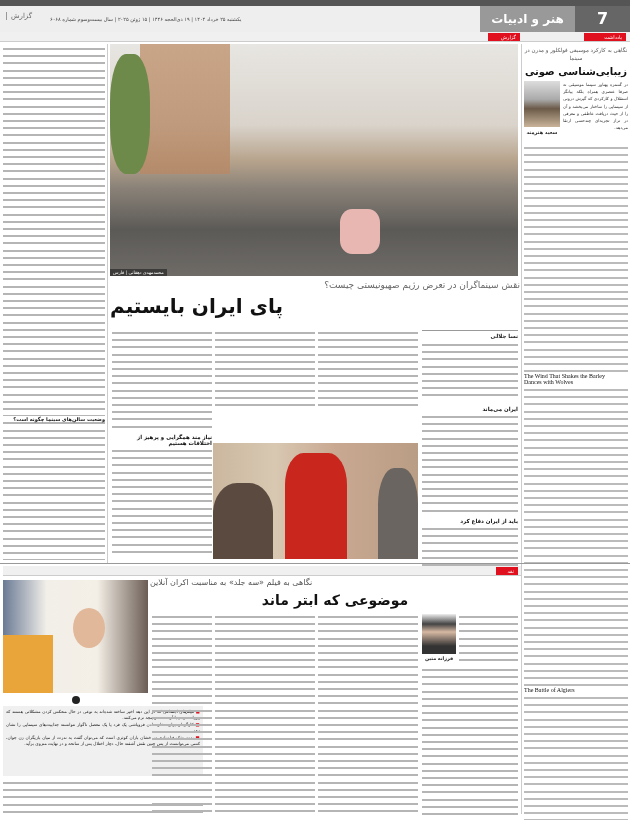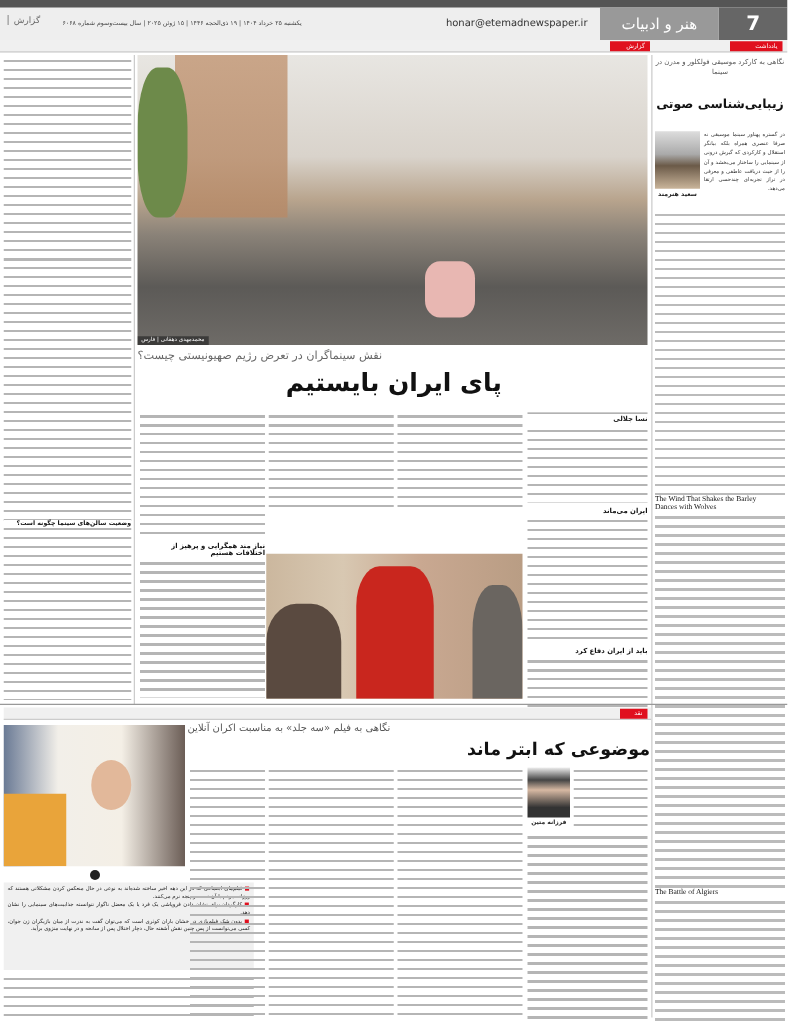--- a/index.html
+++ b/index.html
@@ -2,53 +2,52 @@
 <html><head>
 <meta charset="utf-8">
 <style>
 *{box-sizing:border-box;margin:0;padding:0}
 html,body{width:630px;height:820px;background:#fff;overflow:hidden}
 body{font-family:"DejaVu Sans",sans-serif;color:#222;position:relative;direction:rtl}
 .abs{position:absolute}
 
 .hdr{top:0;left:0;width:630px;height:32px;border-top:6px solid #555;background:#eee}
 .hdr .pnum{position:absolute;right:0;top:0;width:55px;height:26px;background:#666;color:#fff;font-size:16px;font-weight:bold;text-align:center;line-height:26px}
-.hdr .sec{position:absolute;right:55px;top:0;width:95px;height:26px;background:#999;color:#fff;font-size:12px;font-weight:normal;text-align:center;line-height:26px}
+.hdr .sec{position:absolute;right:55px;top:0;width:95px;height:26px;background:#999;color:#fff;font-size:12px;font-weight:bold;text-align:center;line-height:26px}
 .hdr .mail{position:absolute;right:160px;top:0;height:26px;line-height:26px;font-size:8px;color:#333;direction:ltr}
 .hdr .date{position:absolute;left:50px;top:0;height:26px;line-height:26px;font-size:5px;color:#444}
 .hdr .logo{position:absolute;left:6px;top:6px;font-size:7px;color:#666;border-left:1px solid #999;padding-left:4px}
 .bar{top:32px;height:10px;background:#f0f0f0;border-bottom:1px solid #ccc}
 .tag{position:absolute;top:33px;height:8px;background:#e0101e;color:#fff;font-size:5px;line-height:8px;padding:0 4px;text-align:right}
 
 .col{font-size:4.3px;line-height:7.2px;color:#333;text-align:justify;overflow:hidden}
 .sub{font-weight:bold;font-size:5.5px;color:#111;margin-top:4px;display:block}
 .vr{width:1px;background:#ccc}
 .hr{height:1px;background:#ccc}
 .photo{overflow:hidden}
 .caption{font-size:4.5px;color:#fff;background:rgba(40,40,40,.7);padding:1px 3px}
 .bullet{color:#e0101e}
 </style>
 </head>
 <body>
 
 <div class="abs hdr">
   <div class="pnum">7</div>
   <div class="sec">هنر و ادبیات</div>
-  <div class="mail">honar@etemadnewspaper.ir</div>
   <div class="date">یکشنبه ۲۵ خرداد ۱۴۰۴ | ۱۹ ذی‌الحجه ۱۴۴۶ | ۱۵ ژوئن ۲۰۲۵ | سال بیست‌وسوم شماره ۶۰۶۸</div>
   <div class="logo">گزارش</div>
 </div>
 <div class="abs bar" style="left:0;width:630px"></div>
 <div class="tag" style="right:4px;width:42px">یادداشت</div>
 <div class="tag" style="right:110px;width:32px">گزارش</div>
 
 <div class="abs vr" style="left:521px;top:44px;height:770px"></div>
 <div class="abs" style="left:524px;top:46px;width:104px">
   <div style="font-size:5.5px;color:#555;text-align:center;line-height:8px">نگاهی به کارکرد موسیقی فولکلور و مدرن در سینما</div>
-  <div style="font-size:10px;font-weight:bold;text-align:center;margin:16px 0;color:#111">زیبایی‌شناسی صوتی</div>
+  <div style="font-size:10px;font-weight:bold;text-align:center;margin:4px 0;color:#111">زیبایی‌شناسی صوتی</div>
   <div style="display:flex;gap:3px">
     <div class="col" style="flex:1;height:62px">در گستره پهناور سینما موسیقی نه صرفا عنصری همراه بلکه بیانگر استقلال و کارکردی که گیرش درونی از سینمایی را ساختار می‌بخشد و آن را از حیث دریافت عاطفی و معرفی در تراز تجربه‌ای چندحسی ارتقا می‌دهد.</div>
     <div style="width:36px">
       <div class="photo" style="width:36px;height:46px;background:linear-gradient(180deg,#ddd 0%,#aaa 40%,#6b5a48 60%,#c9b49a 100%)"></div>
       <div style="font-size:5px;font-weight:bold;text-align:center;margin-top:2px">سعید هنرمند</div>
     </div>
   </div>
   <div class="col" style="height:228px;margin-top:2px;background:repeating-linear-gradient(180deg,transparent 0 2px,#bbb 2px 4px,transparent 4px 7.2px)"></div>
   <div style="font-size:6px;font-family:'Liberation Serif',serif;direction:ltr;text-align:left;color:#111">The Wind That Shakes the Barley</div>
   <div style="font-size:6px;font-family:'Liberation Serif',serif;direction:ltr;text-align:left;color:#111">Dances with Wolves</div>
@@ -62,22 +61,22 @@
   <div class="abs" style="left:0;top:10px;width:40px;height:120px;background:#6d8a4a;border-radius:40%"></div>
   <div class="abs" style="left:230px;top:165px;width:40px;height:45px;background:#e8b7b2;border-radius:30%"></div>
   <div class="abs caption" style="left:0;bottom:0">محمدمهدی دهقانی | فارس</div>
 </div>
 
 <div class="abs vr" style="left:107px;top:44px;height:520px"></div>
 <div class="abs col" style="left:3px;top:46px;width:102px;height:514px;background:repeating-linear-gradient(180deg,transparent 0 2px,#b5b5b5 2px 4px,transparent 4px 7.2px)">
 </div>
 <div class="abs sub" style="left:3px;top:412px;width:102px;background:#fff;font-size:5px">وضعیت سالن‌های سینما چگونه است؟</div>
 
-<div class="abs" style="left:110px;top:280px;width:410px;text-align:left;font-size:9px;color:#666">نقش سینماگران در تعرض رژیم صهیونیستی چیست؟</div>
-<div class="abs" style="left:110px;top:294px;width:410px;text-align:center;font-size:20px;font-weight:bold;color:#111">پای ایران بایستیم</div>
+<div class="abs" style="left:110px;top:280px;width:410px;text-align:right;font-size:9px;color:#666">نقش سینماگران در تعرض رژیم صهیونیستی چیست؟</div>
+<div class="abs" style="left:110px;top:294px;width:410px;text-align:left;font-size:20px;font-weight:bold;color:#111">پای ایران بایستیم</div>
 
 <div class="abs" style="left:422px;top:330px;width:96px">
   <div style="font-size:5.5px;font-weight:bold;border-top:1px solid #999;padding-top:2px">نسا جلالی</div>
   <div class="col" style="height:60px;margin-top:3px;background:repeating-linear-gradient(180deg,transparent 0 2px,#b5b5b5 2px 4px,transparent 4px 7.2px)"></div>
   <div class="sub">ایران می‌ماند</div>
   <div class="col" style="height:100px;margin-top:2px;background:repeating-linear-gradient(180deg,transparent 0 2px,#b5b5b5 2px 4px,transparent 4px 7.2px)"></div>
   <div class="sub">باید از ایران دفاع کرد</div>
   <div class="col" style="height:40px;margin-top:2px;background:repeating-linear-gradient(180deg,transparent 0 2px,#b5b5b5 2px 4px,transparent 4px 7.2px)"></div>
 </div>
 <div class="abs col" style="left:318px;top:330px;width:100px;height:80px;background:repeating-linear-gradient(180deg,transparent 0 2px,#b5b5b5 2px 4px,transparent 4px 7.2px)"></div>
@@ -92,21 +91,21 @@
   <div class="abs" style="left:72px;top:10px;width:62px;height:106px;background:#c9261e;border-radius:30% 30% 0 0"></div>
   <div class="abs" style="left:0;top:40px;width:60px;height:76px;background:#5a4a40;border-radius:40% 40% 0 0"></div>
   <div class="abs" style="left:165px;top:25px;width:40px;height:91px;background:#6a6560;border-radius:40% 40% 0 0"></div>
 </div>
 
 <div class="abs hr" style="left:0;top:563px;width:630px;background:#999"></div>
 <div class="abs bar" style="left:3px;width:518px;top:566px"></div>
 <div class="tag" style="top:567px;right:112px;width:22px">نقد</div>
 
 <div class="abs" style="left:150px;top:578px;width:370px;text-align:left;font-size:8px;color:#555">نگاهی به فیلم «سه جلد» به مناسبت اکران آنلاین</div>
-<div class="abs" style="left:150px;top:592px;width:370px;text-align:right;font-size:14px;font-weight:bold;color:#111">موضوعی که ابتر ماند</div>
+<div class="abs" style="left:150px;top:592px;width:370px;text-align:center;font-size:14px;font-weight:bold;color:#111">موضوعی که ابتر ماند</div>
 
 <div class="abs photo" style="left:3px;top:580px;width:145px;height:113px;background:linear-gradient(90deg,#6a7a95 0%,#f2efe9 30%,#f4efe6 65%,#6b5d56 100%)">
   <div class="abs" style="left:0;top:55px;width:50px;height:58px;background:#e9a43a"></div>
   <div class="abs" style="left:70px;top:28px;width:32px;height:40px;background:#e2b89a;border-radius:50%"></div>
 </div>
 <div class="abs" style="left:72px;top:696px;width:8px;height:8px;border-radius:50%;background:#222"></div>
 
 <div class="abs" style="left:3px;top:706px;width:200px;height:70px;background:#f0f0f0;padding:3px;font-size:4.3px;line-height:6.4px;text-align:justify;color:#222">
   <div><span class="bullet">■</span> <span>فیلم‌های اجتماعی که در این دهه اخیر ساخته شده‌اند به نوعی در حال منعکس کردن مشکلاتی هستند که روزانه مردم با آن دست و پنجه نرم می‌کنند.</span></div>
   <div><span class="bullet">■</span> <span>کارگردان برای نشان دادن فروپاشی یک فرد یا یک معضل ناگوار نتوانسته جذابیت‌های سینمایی را نشان دهد.</span></div>

